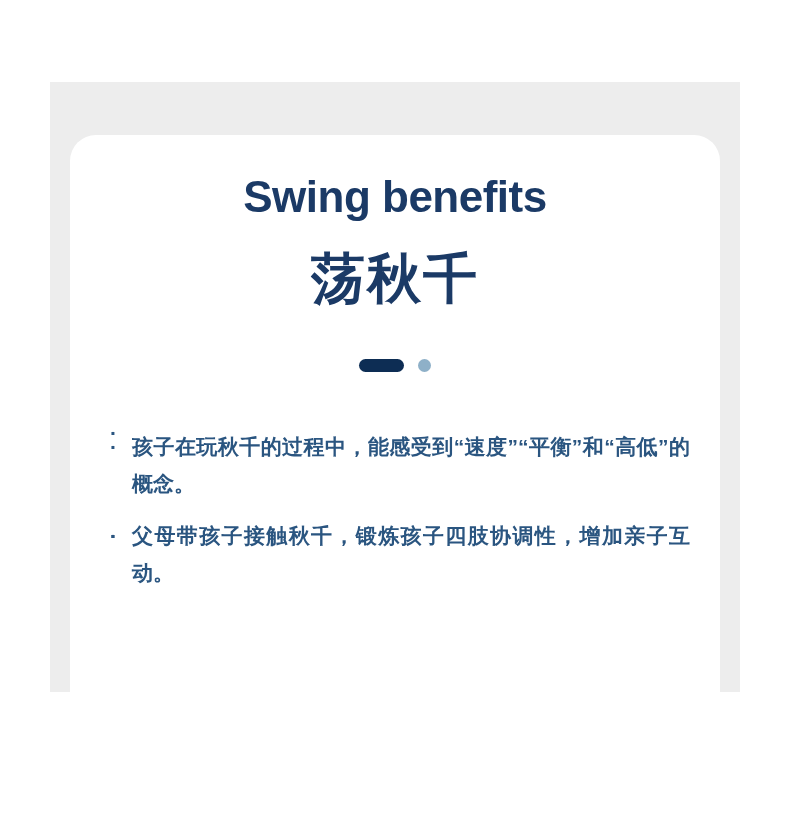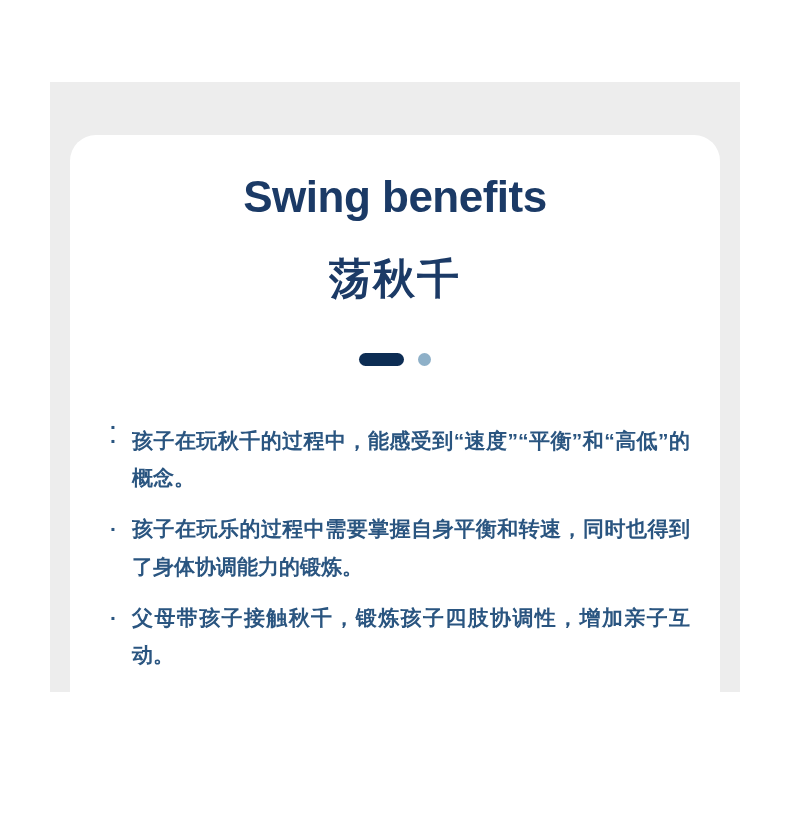--- a/index.html
+++ b/index.html
@@ -48,25 +48,25 @@
     font-weight: bold;
     color: #1b3a66;
     letter-spacing: -0.5px;
     line-height: 1.1;
     margin: 0;
     padding-top: 10px;
   }
 
   .title-cn {
     text-align: center;
-    font-size: 42px;
+    font-size: 54px;
     font-weight: bold;
     color: #1b3a66;
     line-height: 1.1;
-    margin: 13px;
+    margin: 6px;
     padding-top: 22px;
     letter-spacing: 2px;
   }
 
   
   .pager {
     display: flex;
     align-items: center;
     justify-content: center;
     gap: 14px;
@@ -132,21 +132,20 @@
         <span class="bullet-marker">·</span>
       </li>
 
       <li class="bullet-item">
         <span class="bullet-marker">·</span>
         <span>孩子在玩秋千的过程中，能感受到“速度”“平衡”和“高低”的概念。</span>
       </li>
 
       <li class="bullet-item">
         <span class="bullet-marker">·</span>
-        <span>孩子在玩乐的过程中需要掌握自身平衡和转速，同时也得到了身体协调能力的锻炼。</span>
       </li>
 
       <li class="bullet-item">
         <span class="bullet-marker">·</span>
         <span>父母带孩子接触秋千，锻炼孩子四肢协调性，增加亲子互动。</span>
       </li>
 
     </ul>
   </div>
 </div>

